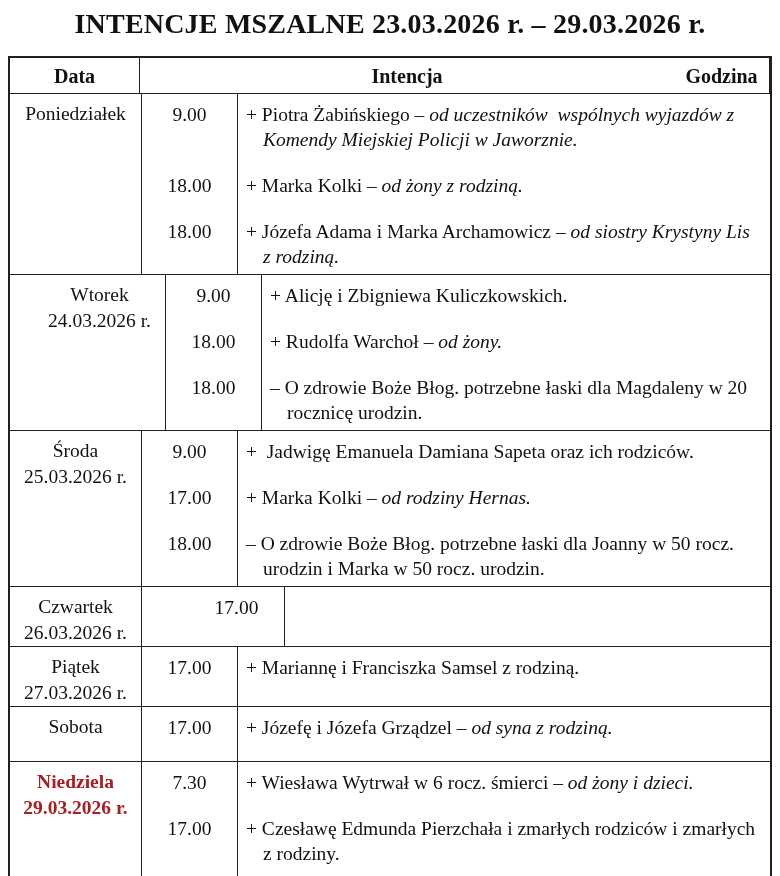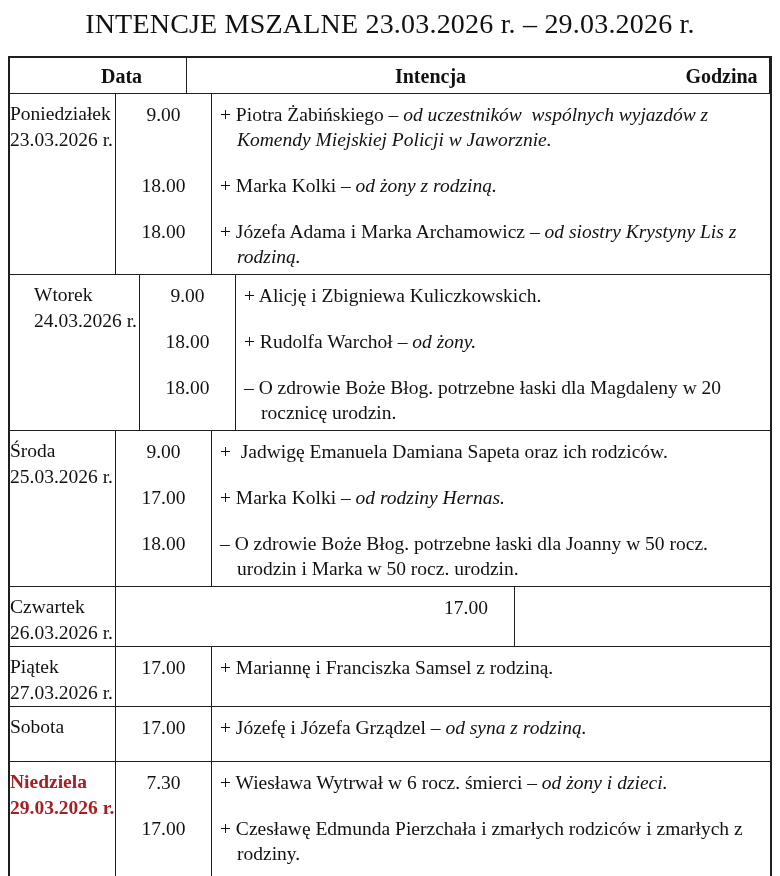--- a/index.html
+++ b/index.html
@@ -7,64 +7,65 @@
   html, body { background: var(--bg); }
   body {
     width: 780px;
     font-family: "Liberation Serif", serif;
     color: var(--text);
   }
   .page { width: 780px; min-height: 876px; padding-top: 6px; }
 
   .doc-title {
     font-size: 28px;
-    font-weight: normal;
+    font-weight: bold;
     text-align: center;
     letter-spacing: 0.2px;
     margin: 2px 10px 16px 10px;
     white-space: nowrap;
   }
 
   .mtable {
     margin: 0 8px;
     border: 2px solid var(--border);
   }
 
   
   .header-row {
     display: flex;
     border-bottom: 1.5px solid var(--border);
     font-weight: bold;
     font-size: 20px;
     line-height: 24px;
   }
-  .h-cell { padding: 6px 2px 5px 2px; text-align: center; margin-left: 47px; }
+  .h-cell { padding: 6px 2px 5px 2px; text-align: center; }
   .h-date { width: 130px; border-right: 1.5px solid var(--border); }
   .h-time { width: 96px;  border-right: 1.5px solid var(--border); }
   .h-int  { flex: 1; }
 
   
   .day-row {
     display: flex;
     border-bottom: 1.5px solid var(--border);
     font-size: 19.5px;
     line-height: 25px;
   }
   .day-row:last-child { border-bottom: none; }
 
   .date-cell {
-    width: 106px;
+    width: 132px;
     border-right: 1.5px solid var(--border);
+    text-align: center;
     padding-top: 7px;
     line-height: 26px;
   }
   .day-row.highlight .date-cell { color: var(--accent); font-weight: bold; }
 
   .entries { flex: 1; display: flex; flex-direction: column; }
-  .entry { display: flex; align-items: stretch; justify-content: center; }
+  .entry { display: flex; align-items: stretch; }
   .entry:last-child { flex: 1; }
 
   .time-cell {
     width: 96px;
     border-right: 1.5px solid var(--border);
     text-align: center;
   }
   .int-cell { flex: 1; padding-left: 8px; padding-right: 8px; }
   .entry:first-child .time-cell, .entry:first-child .int-cell { padding-top: 8px; }
   .entry:not(:first-child) .time-cell, .entry:not(:first-child) .int-cell { padding-top: 21px; }
@@ -98,21 +99,20 @@
 
     <div class="header-row">
       <div class="h-cell h-date">Data</div>
       <div class="h-cell h-int">Intencja</div>
       <div class="h-cell h-time">Godzina</div>
     </div>
 
     <div class="day-row">
       <div class="date-cell">
         <div>Poniedziałek</div>
-        <div>23.03.2026 r.</div>
       </div>
       <div class="entries">
         <div class="entry">
           <div class="time-cell">9.00</div>
           <div class="int-cell">
             <span class="int-text"><span>+ Piotra Żabińskiego – </span><span class="it">od uczestników  wspólnych wyjazdów z Komendy Miejskiej Policji w Jaworznie.</span></span>
           </div>
         </div>
         <div class="entry">
           <div class="time-cell">18.00</div>

